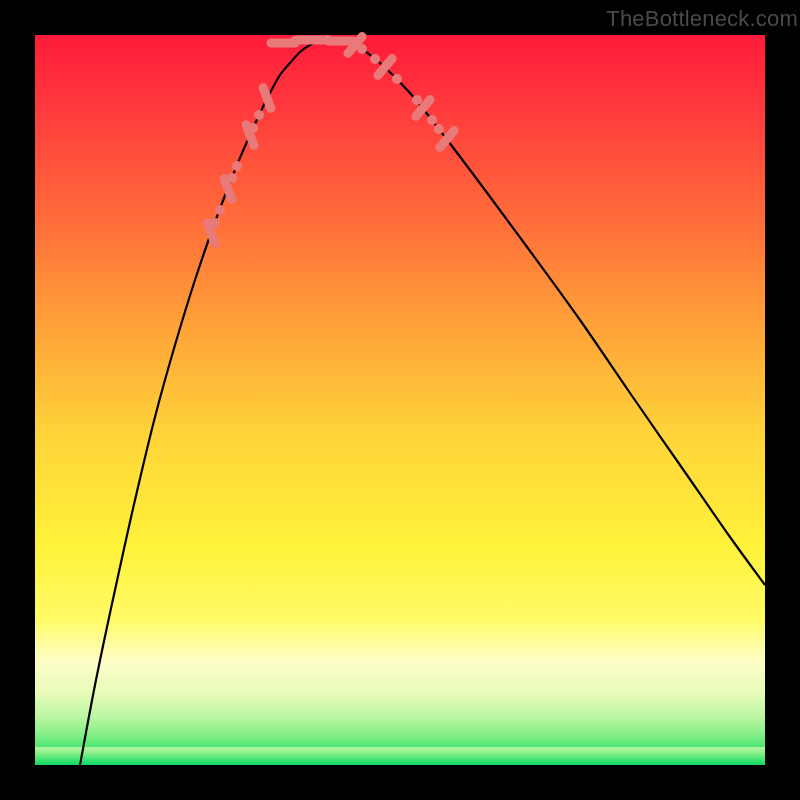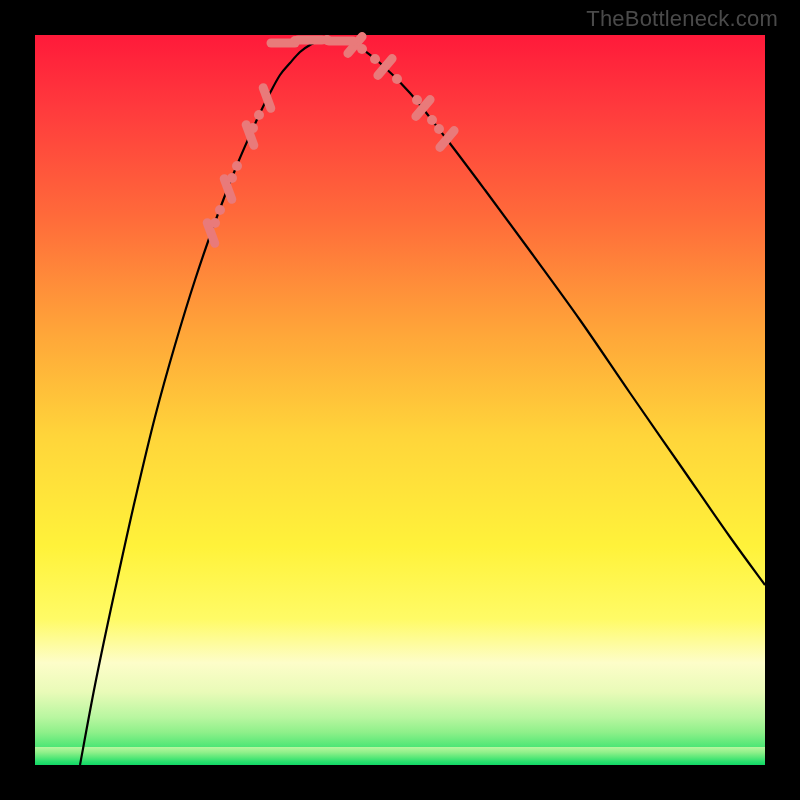--- a/index.html
+++ b/index.html
@@ -53,21 +53,21 @@
       #b8f6a0 0%,
       #8ff08a 30%,
       #5ee97a 55%,
       #2ce06e 80%,
       #11d765 100%
     );
   }
   .watermark {
     position: absolute;
     top: 6px;
-    right: 22px;
+    right: 2px;
     color: #4a4a4a;
     font-size: 22px;
     font-weight: 500;
     letter-spacing: 0.2px;
     user-select: none;
   }
   svg.curve {
     position: absolute;
     left: 0;
     top: 0;

